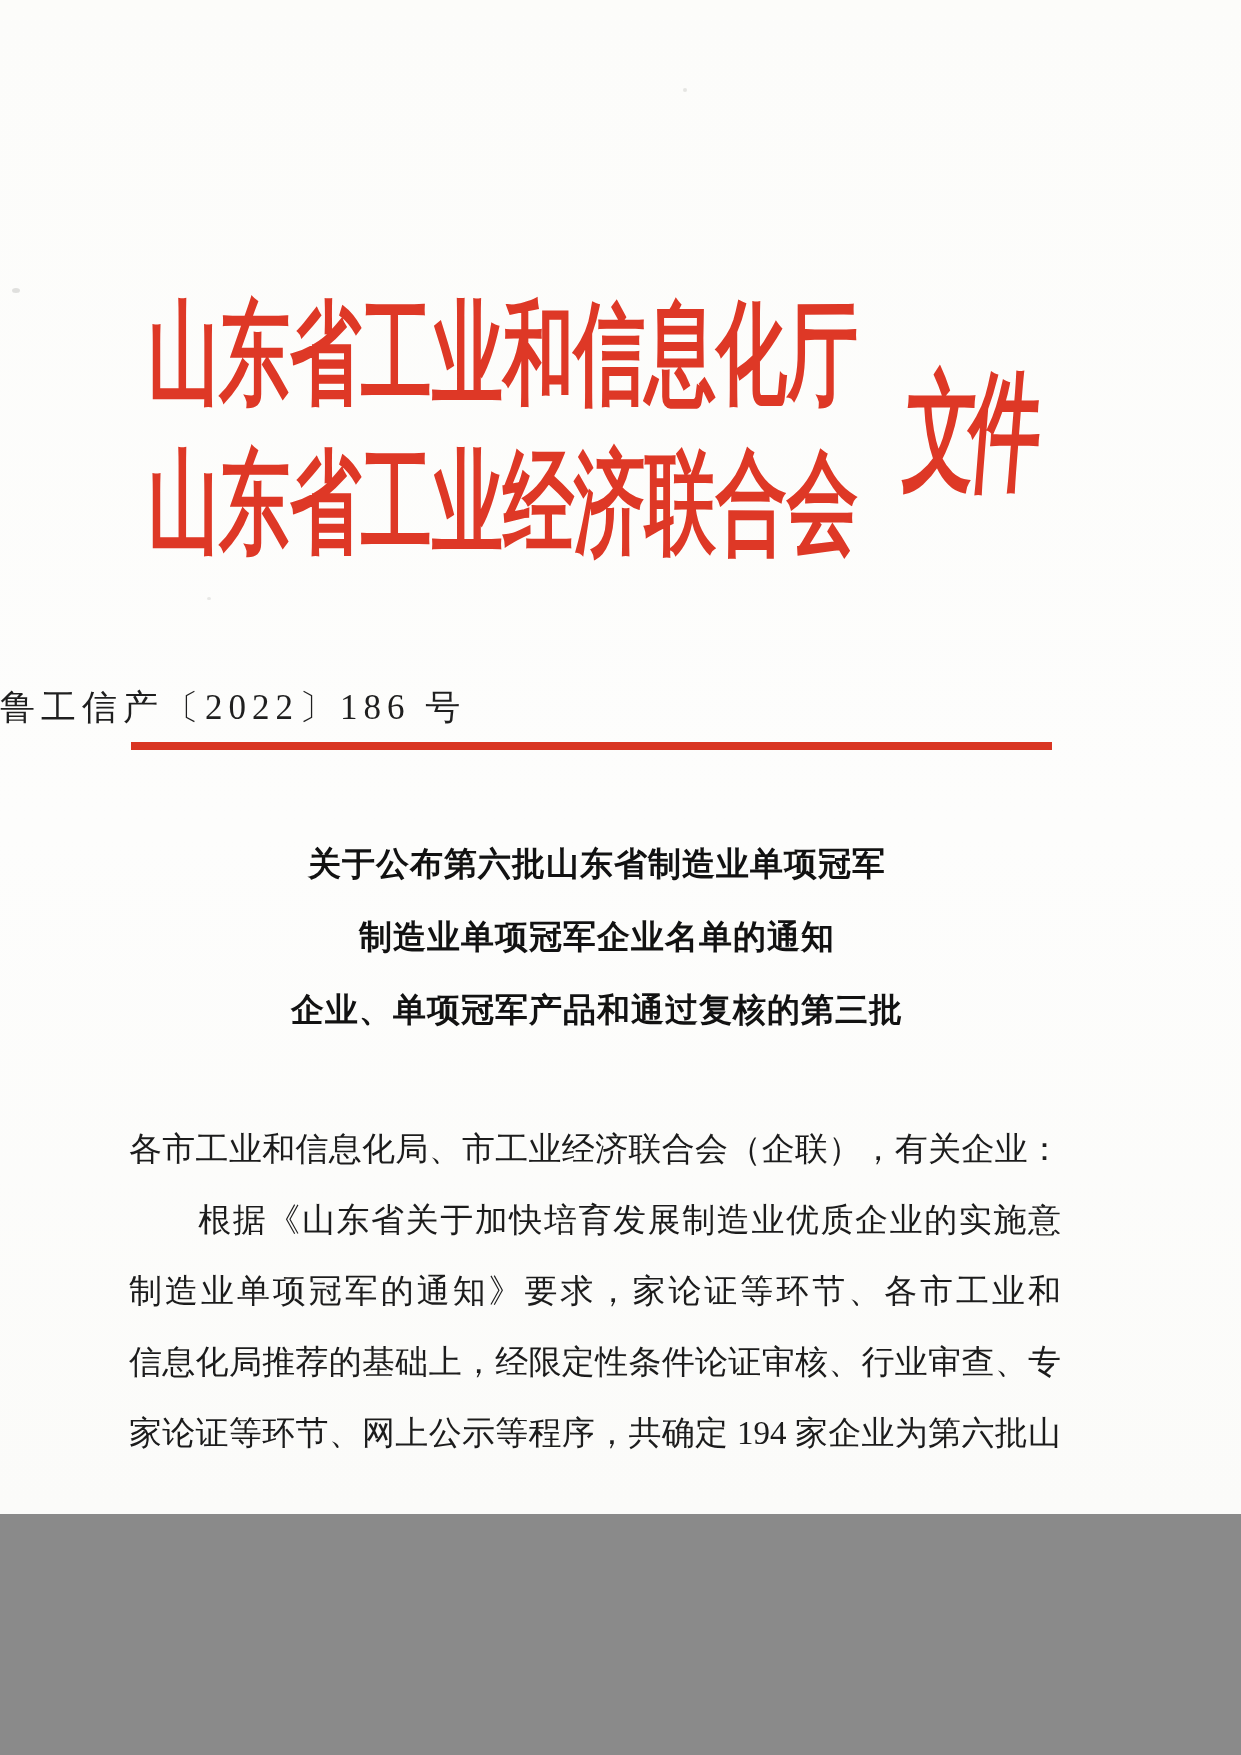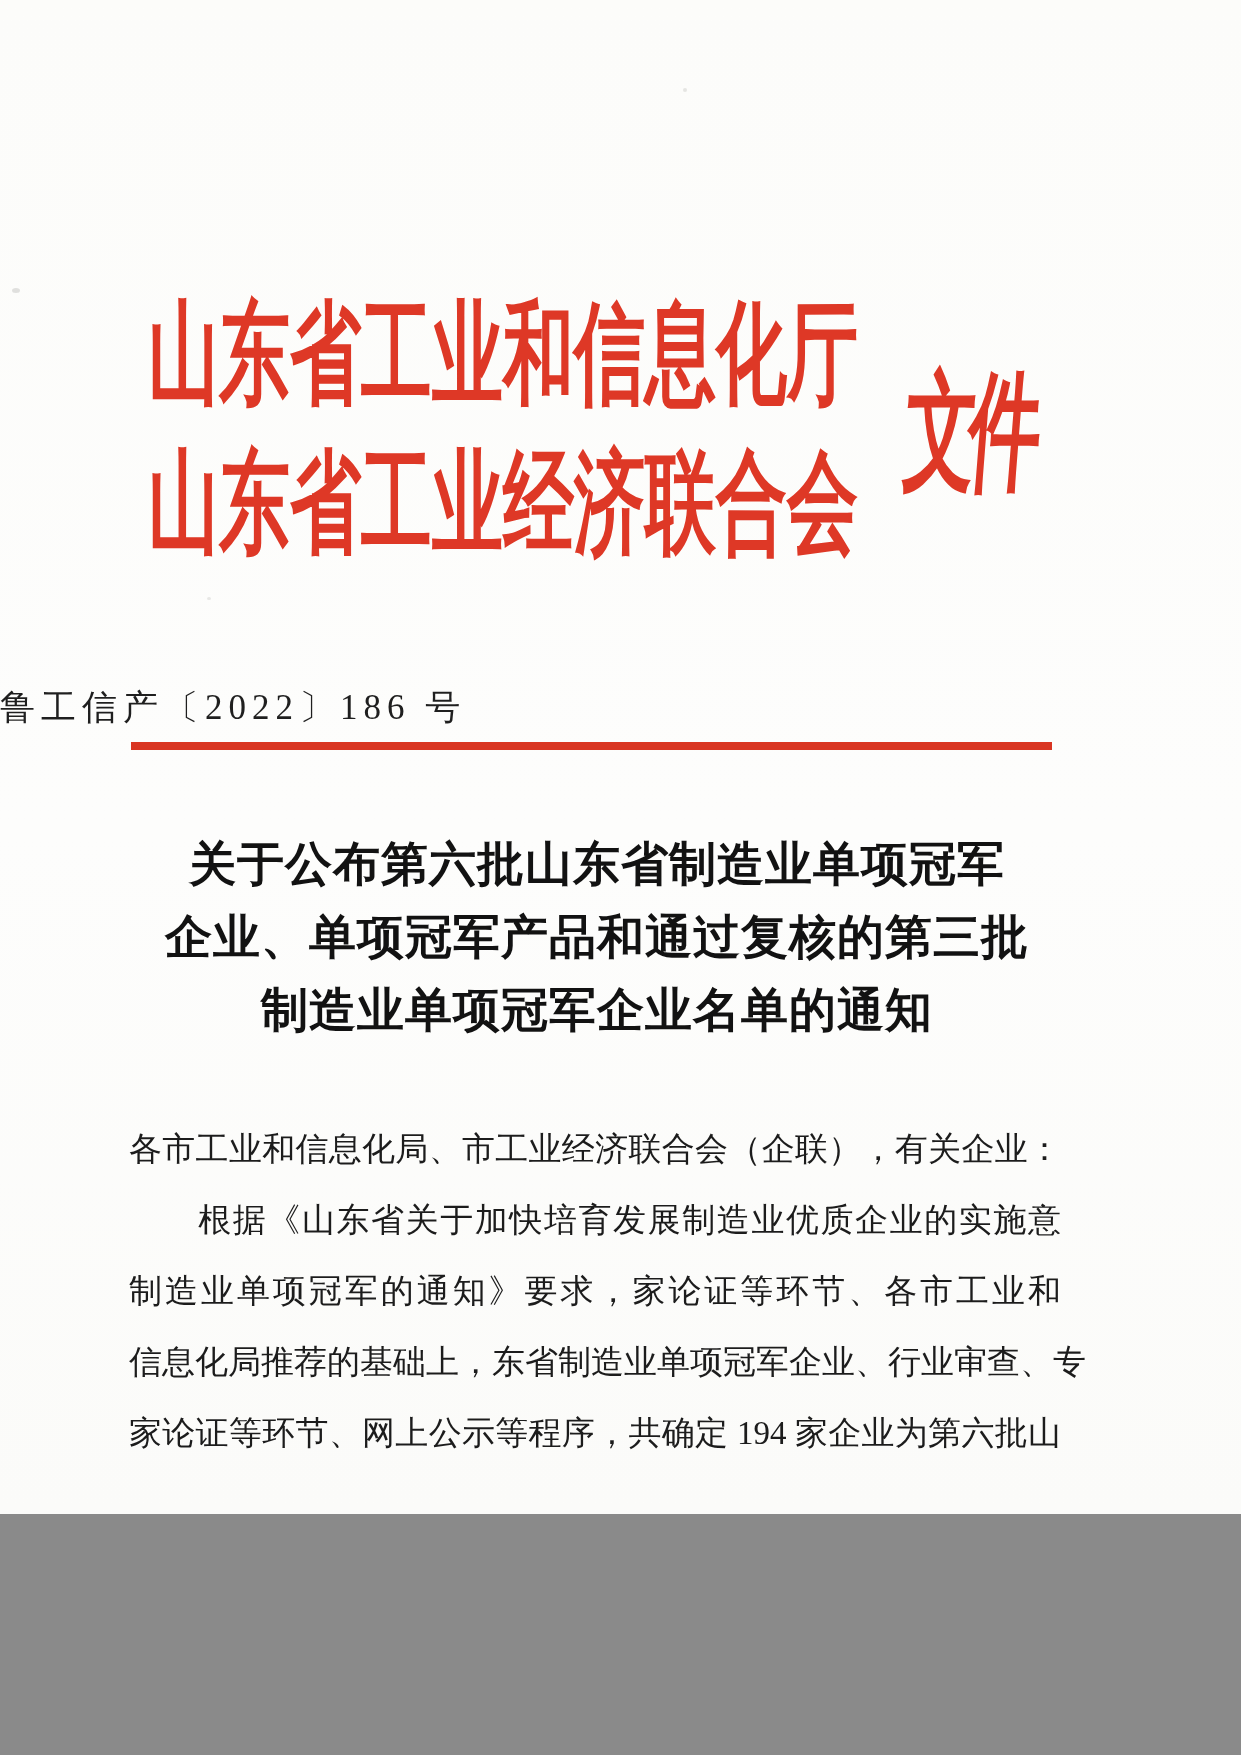--- a/index.html
+++ b/index.html
@@ -69,21 +69,21 @@
   }
 
   
   .title {
     position: absolute;
     top: 828px;
     left: 0;
     width: 1194px;
     margin: 0;
     text-align: center;
-    font-size: 47px;
+    font-size: 33px;
     line-height: 73px;
     font-weight: 700;
     letter-spacing: 1px;
     color: #121212;
   }
   .title-line { display: block; }
 
   
   .body-block {
     position: absolute;
@@ -132,29 +132,29 @@
     <div class="org-line org-line-2">山东省工业经济联合会</div>
     <div class="doc-mark">文件</div>
   </header>
 
   <div class="doc-number">鲁工信产〔2022〕186 号</div>
 
   <div class="red-rule"></div>
 
   <h1 class="title">
     <span class="title-line">关于公布第六批山东省制造业单项冠军</span>
+    <span class="title-line">制造业单项冠军企业名单的通知</span>
     <span class="title-line">企业、单项冠军产品和通过复核的第三批</span>
-    <span class="title-line">制造业单项冠军企业名单的通知</span>
   </h1>
 
   <div class="body-block">
     <p>各市工业和信息化局、市工业经济联合会（企联），有关企业：</p>
     <p>　　根据《山东省关于加快培育发展制造业优质企业的实施意</p>
     <p>制造业单项冠军的通知》要求，家论证等环节、各市工业和</p>
-    <p>信息化局推荐的基础上，东省制造业单项冠军企业、行业审查、专</p>
+    <p>信息化局推荐的基础上，经限定性条件论证审核、行业审查、专</p>
     <p>家论证等环节、网上公示等程序，共确定 194 家企业为第六批山</p>
   </div>
 
   <div class="page-number">— 1 —</div>
 
   <div class="speck speck-1"></div>
   <div class="speck speck-2"></div>
   <div class="speck speck-3"></div>
 
 </div>

